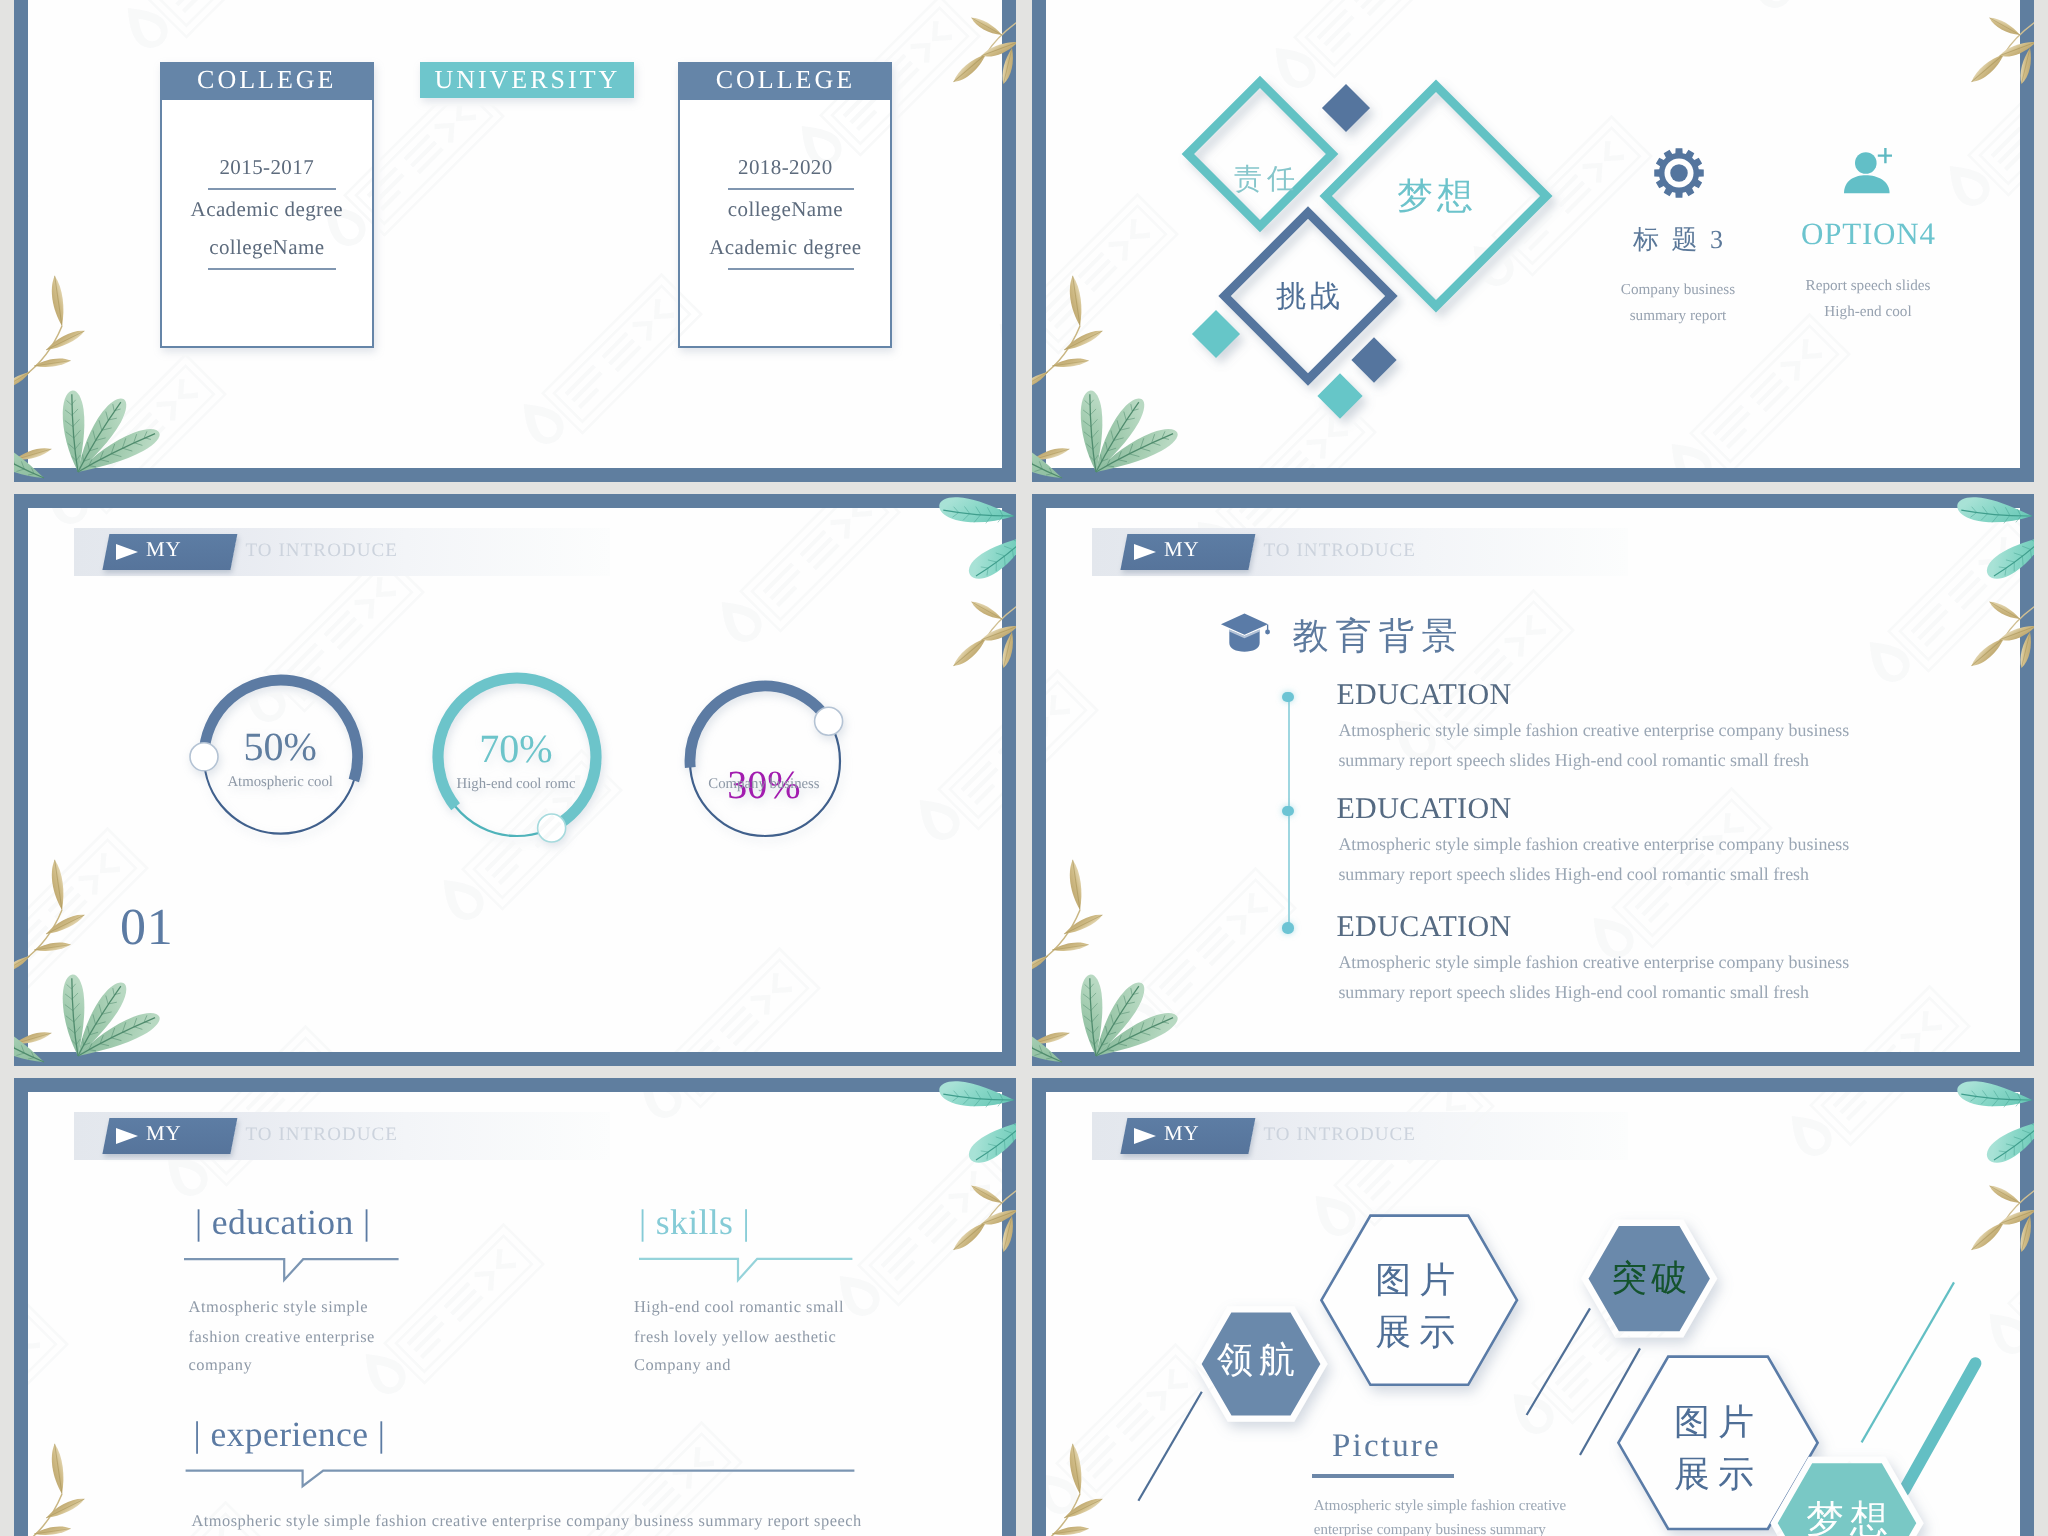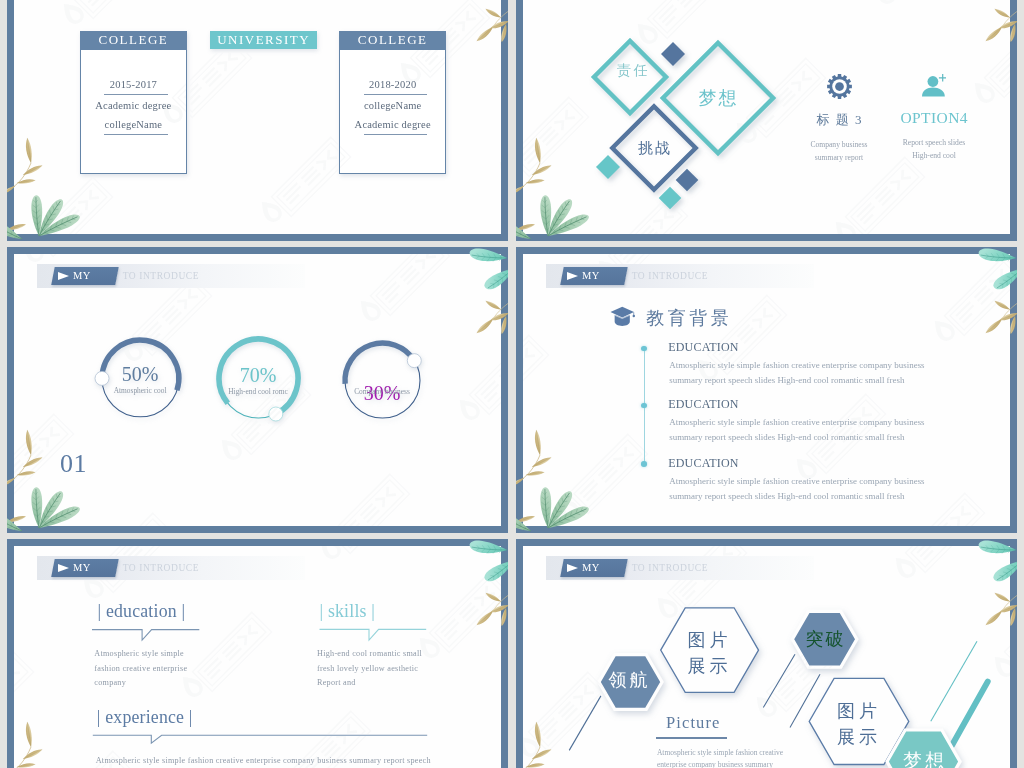--- a/index.html
+++ b/index.html
@@ -42,21 +42,21 @@
   .circ-pct{position:absolute;width:100%;text-align:center;font-size:20px;line-height:20px;}
   .circ-cap{position:absolute;width:100%;text-align:center;font-size:7.4px;line-height:10px;color:#8d98a6;white-space:nowrap;}
   .note{position:absolute;display:flex;}
   .note-num{font-size:26px;line-height:22px;letter-spacing:.4px;}
   .note-lines{font-size:9.1px;line-height:14.3px;color:#8b96a4;padding-left:21px;padding-top:3px;white-space:nowrap;}
 
   
   .sec-title{position:absolute;font-size:18px;color:#5d7a9e;letter-spacing:3.5px;line-height:22px;}
   .tl-line{position:absolute;width:1.1px;background:#9ed6e0;}
   .tl-dot{position:absolute;width:5.6px;height:5.6px;border-radius:50%;background:#6cc4d4;box-shadow:0 0 3px rgba(108,196,212,.55);}
-  .tl-title{position:absolute;font-size:12px;color:#556a82;letter-spacing:.2px;}
+  .tl-title{position:absolute;font-size:15px;color:#556a82;letter-spacing:.2px;}
   .tl-body{position:absolute;font-size:8.95px;line-height:15px;color:#9aa6b4;white-space:nowrap;}
 
   
   .blk-title{position:absolute;font-size:17.8px;letter-spacing:.2px;white-space:nowrap;}
   .blk-body{position:absolute;font-size:8.2px;line-height:14.6px;color:#8f9aa8;white-space:nowrap;letter-spacing:.25px;}
 
   
   .hex-lbl{position:absolute;display:flex;flex-direction:column;align-items:center;justify-content:center;font-size:13px;letter-spacing:2px;line-height:18px;}
   .pic-title{position:absolute;font-size:16.5px;color:#5d7a9e;letter-spacing:1.1px;}
   .pic-rule{position:absolute;height:2.4px;background:#6c87a8;}
@@ -232,21 +232,21 @@
        <g filter="url(#dshadow)">
          <rect x="81.5" y="89.5" width="51" height="51" transform="rotate(45 107 115)" fill="none" stroke="#62c2c4" stroke-width="4.4"></rect>
          <rect x="156" y="97" width="78" height="78" transform="rotate(45 195 136)" fill="none" stroke="#62c2c4" stroke-width="4.4"></rect>
          <rect x="101.5" y="156.5" width="59" height="59" transform="rotate(45 131 186)" fill="none" stroke="#54759e" stroke-width="4.4"></rect>
          <rect x="141.5" y="83.5" width="17" height="17" transform="rotate(45 150 92)" fill="#54759e"></rect>
          <rect x="76.5" y="196.5" width="17" height="17" transform="rotate(45 85 205)" fill="#66c6c8"></rect>
          <rect x="156" y="210" width="16" height="16" transform="rotate(45 164 218)" fill="#54759e"></rect>
          <rect x="139" y="228" width="16" height="16" transform="rotate(45 147 236)" fill="#66c6c8"></rect>
        </g>
      </svg>
-     <div class="dia-lbl" style="left:79.2px;top:99px;width:60px;height:20px;color:#86c6cb;font-size:14px;letter-spacing:2.5px;text-indent:2.5px;">责任</div>
+     <div class="dia-lbl" style="left:79.2px;top:118px;width:60px;height:20px;color:#86c6cb;font-size:14px;letter-spacing:2.5px;text-indent:2.5px;">责任</div>
      <div class="dia-lbl" style="left:164.5px;top:125.8px;width:60px;height:20px;color:#6cc3cb;font-size:18px;letter-spacing:2px;text-indent:2px;">梦想</div>
      <div class="dia-lbl" style="left:101px;top:176px;width:60px;height:20px;color:#4f6f96;font-size:15px;letter-spacing:2px;text-indent:2px;">挑战</div>
 
      <div class="icon-item" style="left:261px;top:112px;width:110px;">
        <svg class="ficon" width="25" height="25" viewBox="0 0 32 32">
          <path fill="#54759e" d="M31.85 13.83L31.85 18.17L28.69 18.33L28.15 20.33L30.81 22.05L28.64 25.81L25.83 24.36L24.36 25.83L25.81 28.64L22.05 30.81L20.33 28.15L18.33 28.69L18.17 31.85L13.83 31.85L13.67 28.69L11.67 28.15L9.95 30.81L6.19 28.64L7.64 25.83L6.17 24.36L3.36 25.81L1.19 22.05L3.85 20.33L3.31 18.33L0.15 18.17L0.15 13.83L3.31 13.67L3.85 11.67L1.19 9.95L3.36 6.19L6.17 7.64L7.64 6.17L6.19 3.36L9.95 1.19L11.67 3.85L13.67 3.31L13.83 0.15L18.17 0.15L18.33 3.31L20.33 3.85L22.05 1.19L25.81 3.36L24.36 6.17L25.83 7.64L28.64 6.19L30.81 9.95L28.15 11.67L28.69 13.67Z"></path>
          <circle cx="16" cy="16" r="9.3" fill="#fefefe"></circle>
          <circle cx="16" cy="16" r="5.6" fill="#54759e"></circle>
        </svg>
        <div class="icon-title" style="color:#5b7899;letter-spacing:1.5px;text-indent:1.5px;font-size:13px;">标 题 3</div>
@@ -396,21 +396,21 @@
        <div>company</div>
      </div>
 
      <div class="blk-title" style="left:305.5px;top:55px;color:#85cbd6;">| skills |</div>
      <svg style="position:absolute;left:297px;top:72px;" width="130" height="30" viewBox="0 0 130 30">
        <path d="M8.5 11.4 H58 V22.1 L67.6 11.4 H115.2" fill="none" stroke="#95d3da" stroke-width="1.1"></path>
      </svg>
      <div class="blk-body" style="left:303px;top:101px;">
        <div>High-end cool romantic small</div>
        <div>fresh lovely yellow aesthetic</div>
-       <div>Report and</div>
+       <div>Company and</div>
      </div>
 
      <div class="blk-title" style="left:82.8px;top:160.5px;color:#5c7ba3;">| experience |</div>
      <svg style="position:absolute;left:70px;top:178px;" width="350" height="30" viewBox="0 0 350 30">
        <path d="M8.8 11.3 H67.3 V19.1 L77.6 11.3 H343.2" fill="none" stroke="#7b95b2" stroke-width="1.1"></path>
      </svg>
      <div class="blk-body" style="left:81.7px;top:208px;">
        <div>Atmospheric style simple fashion creative enterprise company business summary report speech</div>
      </div>
    </div>

